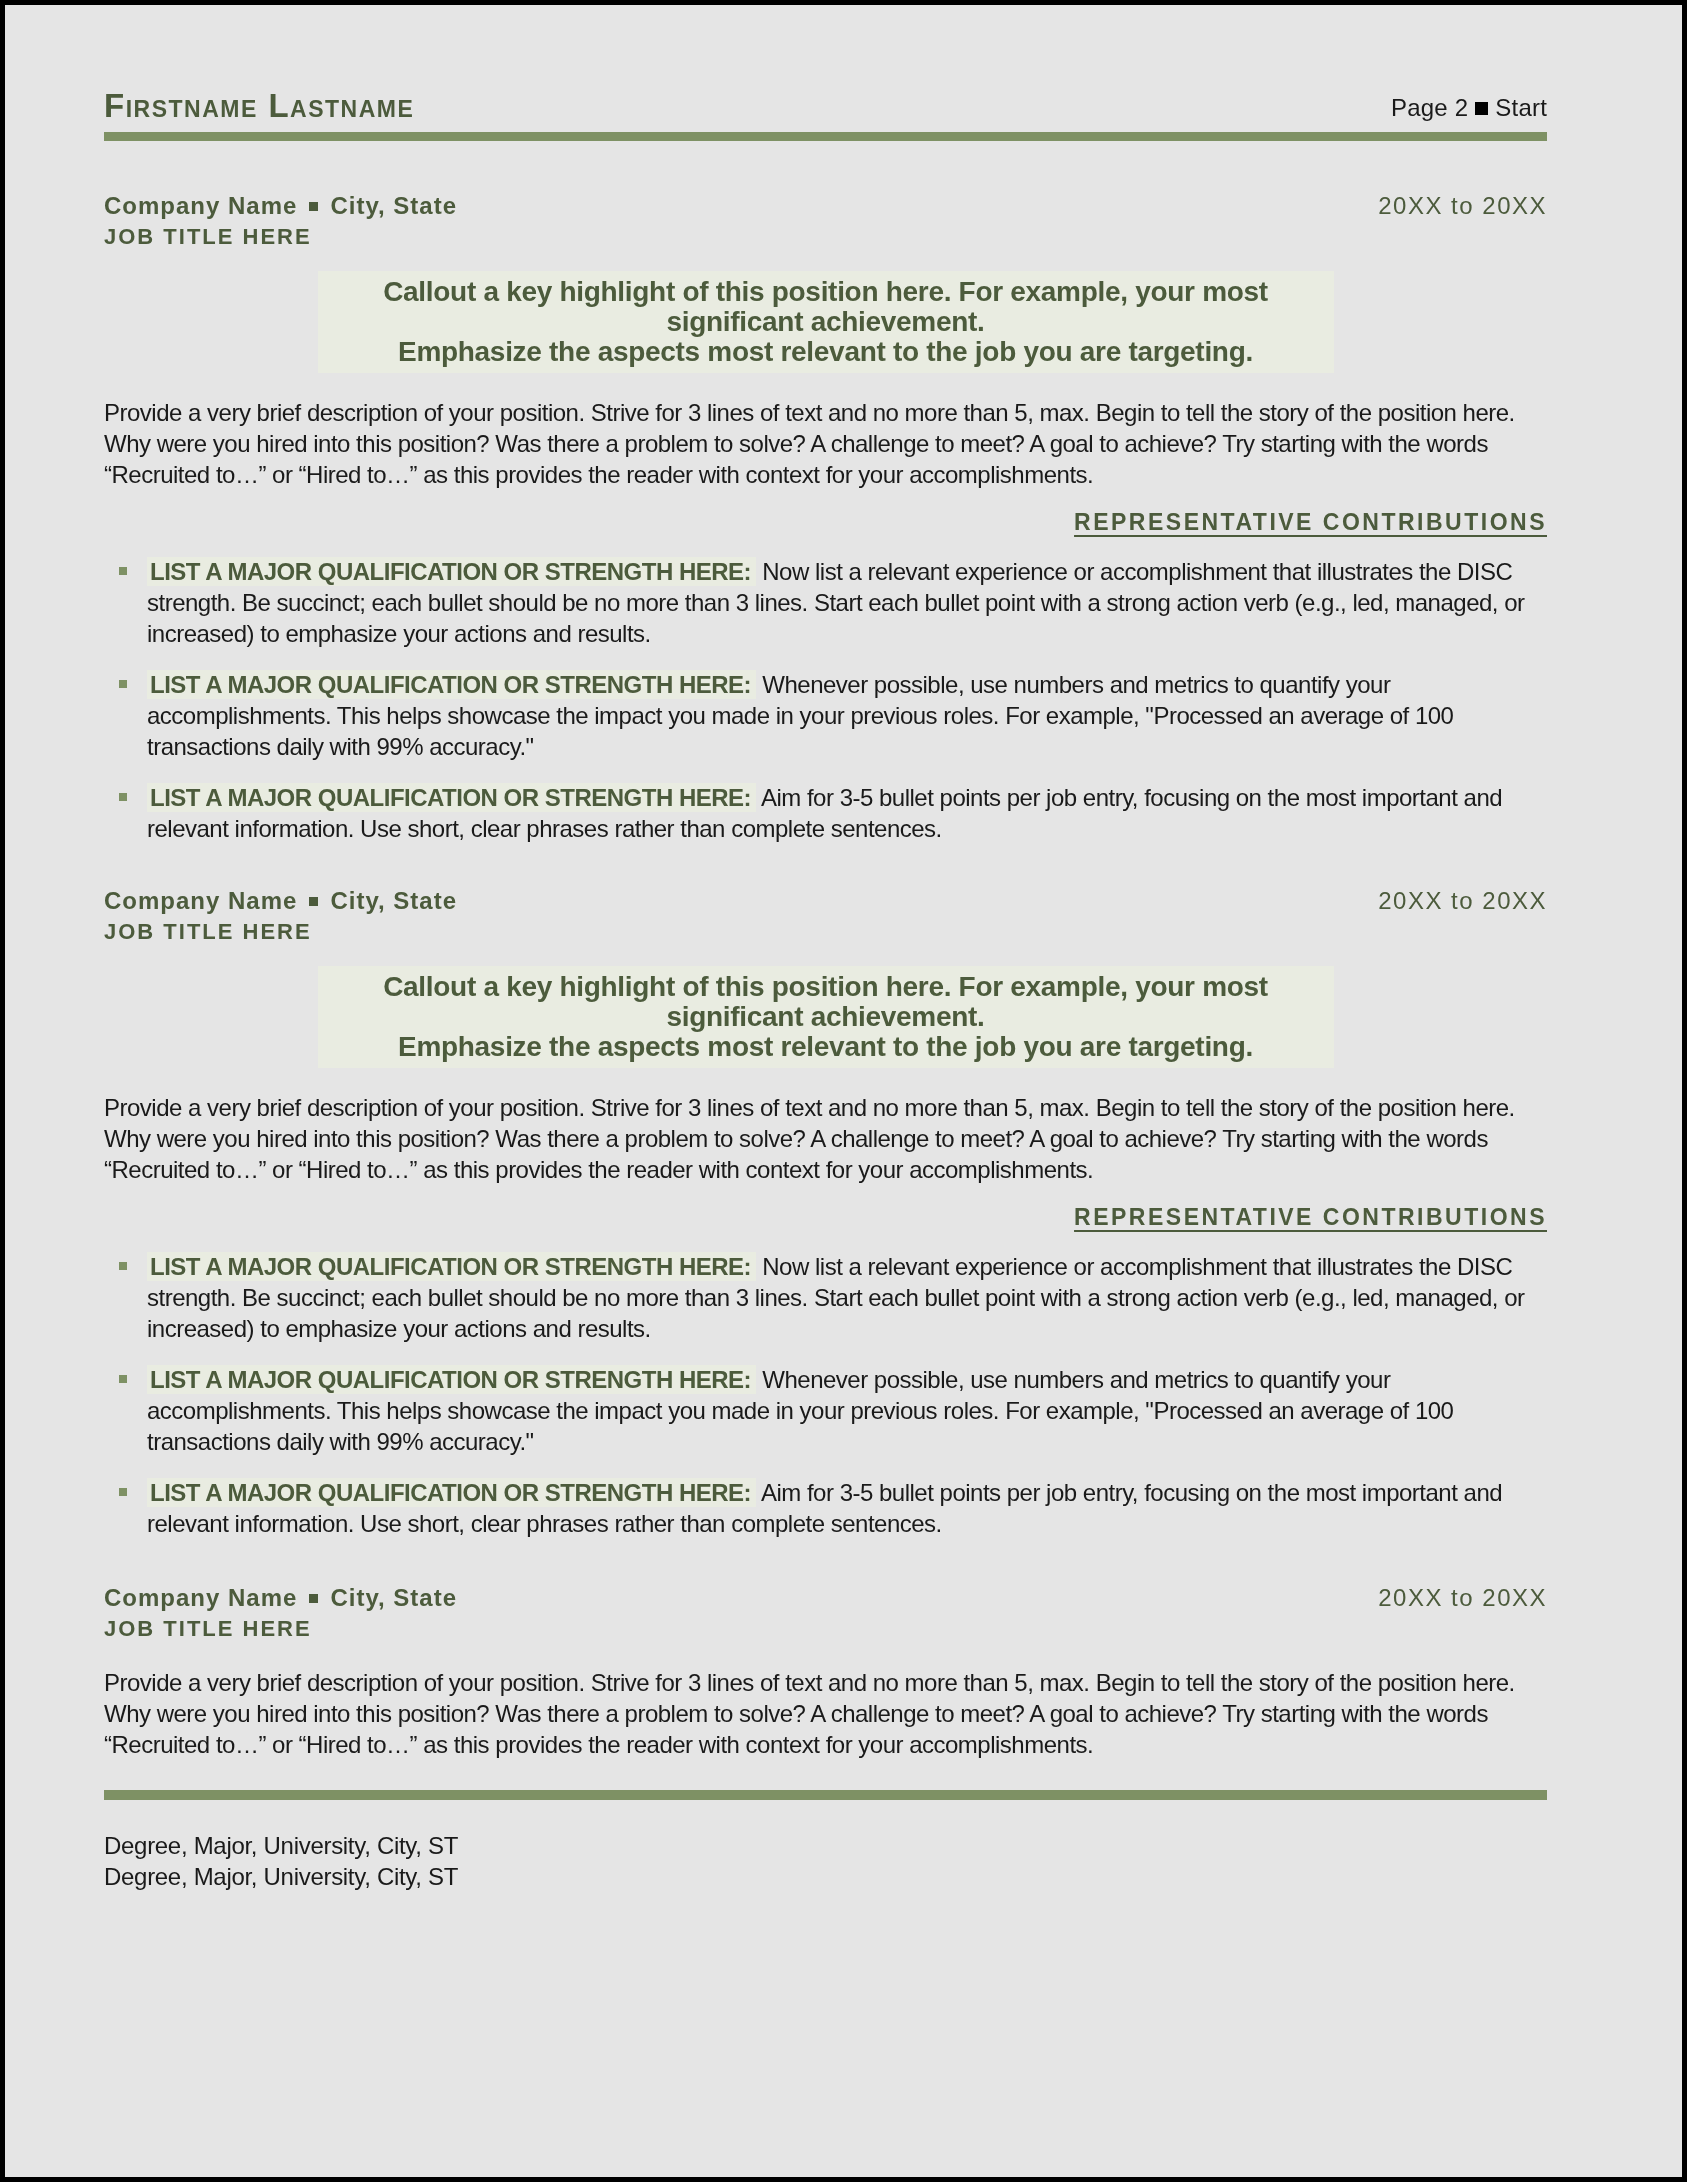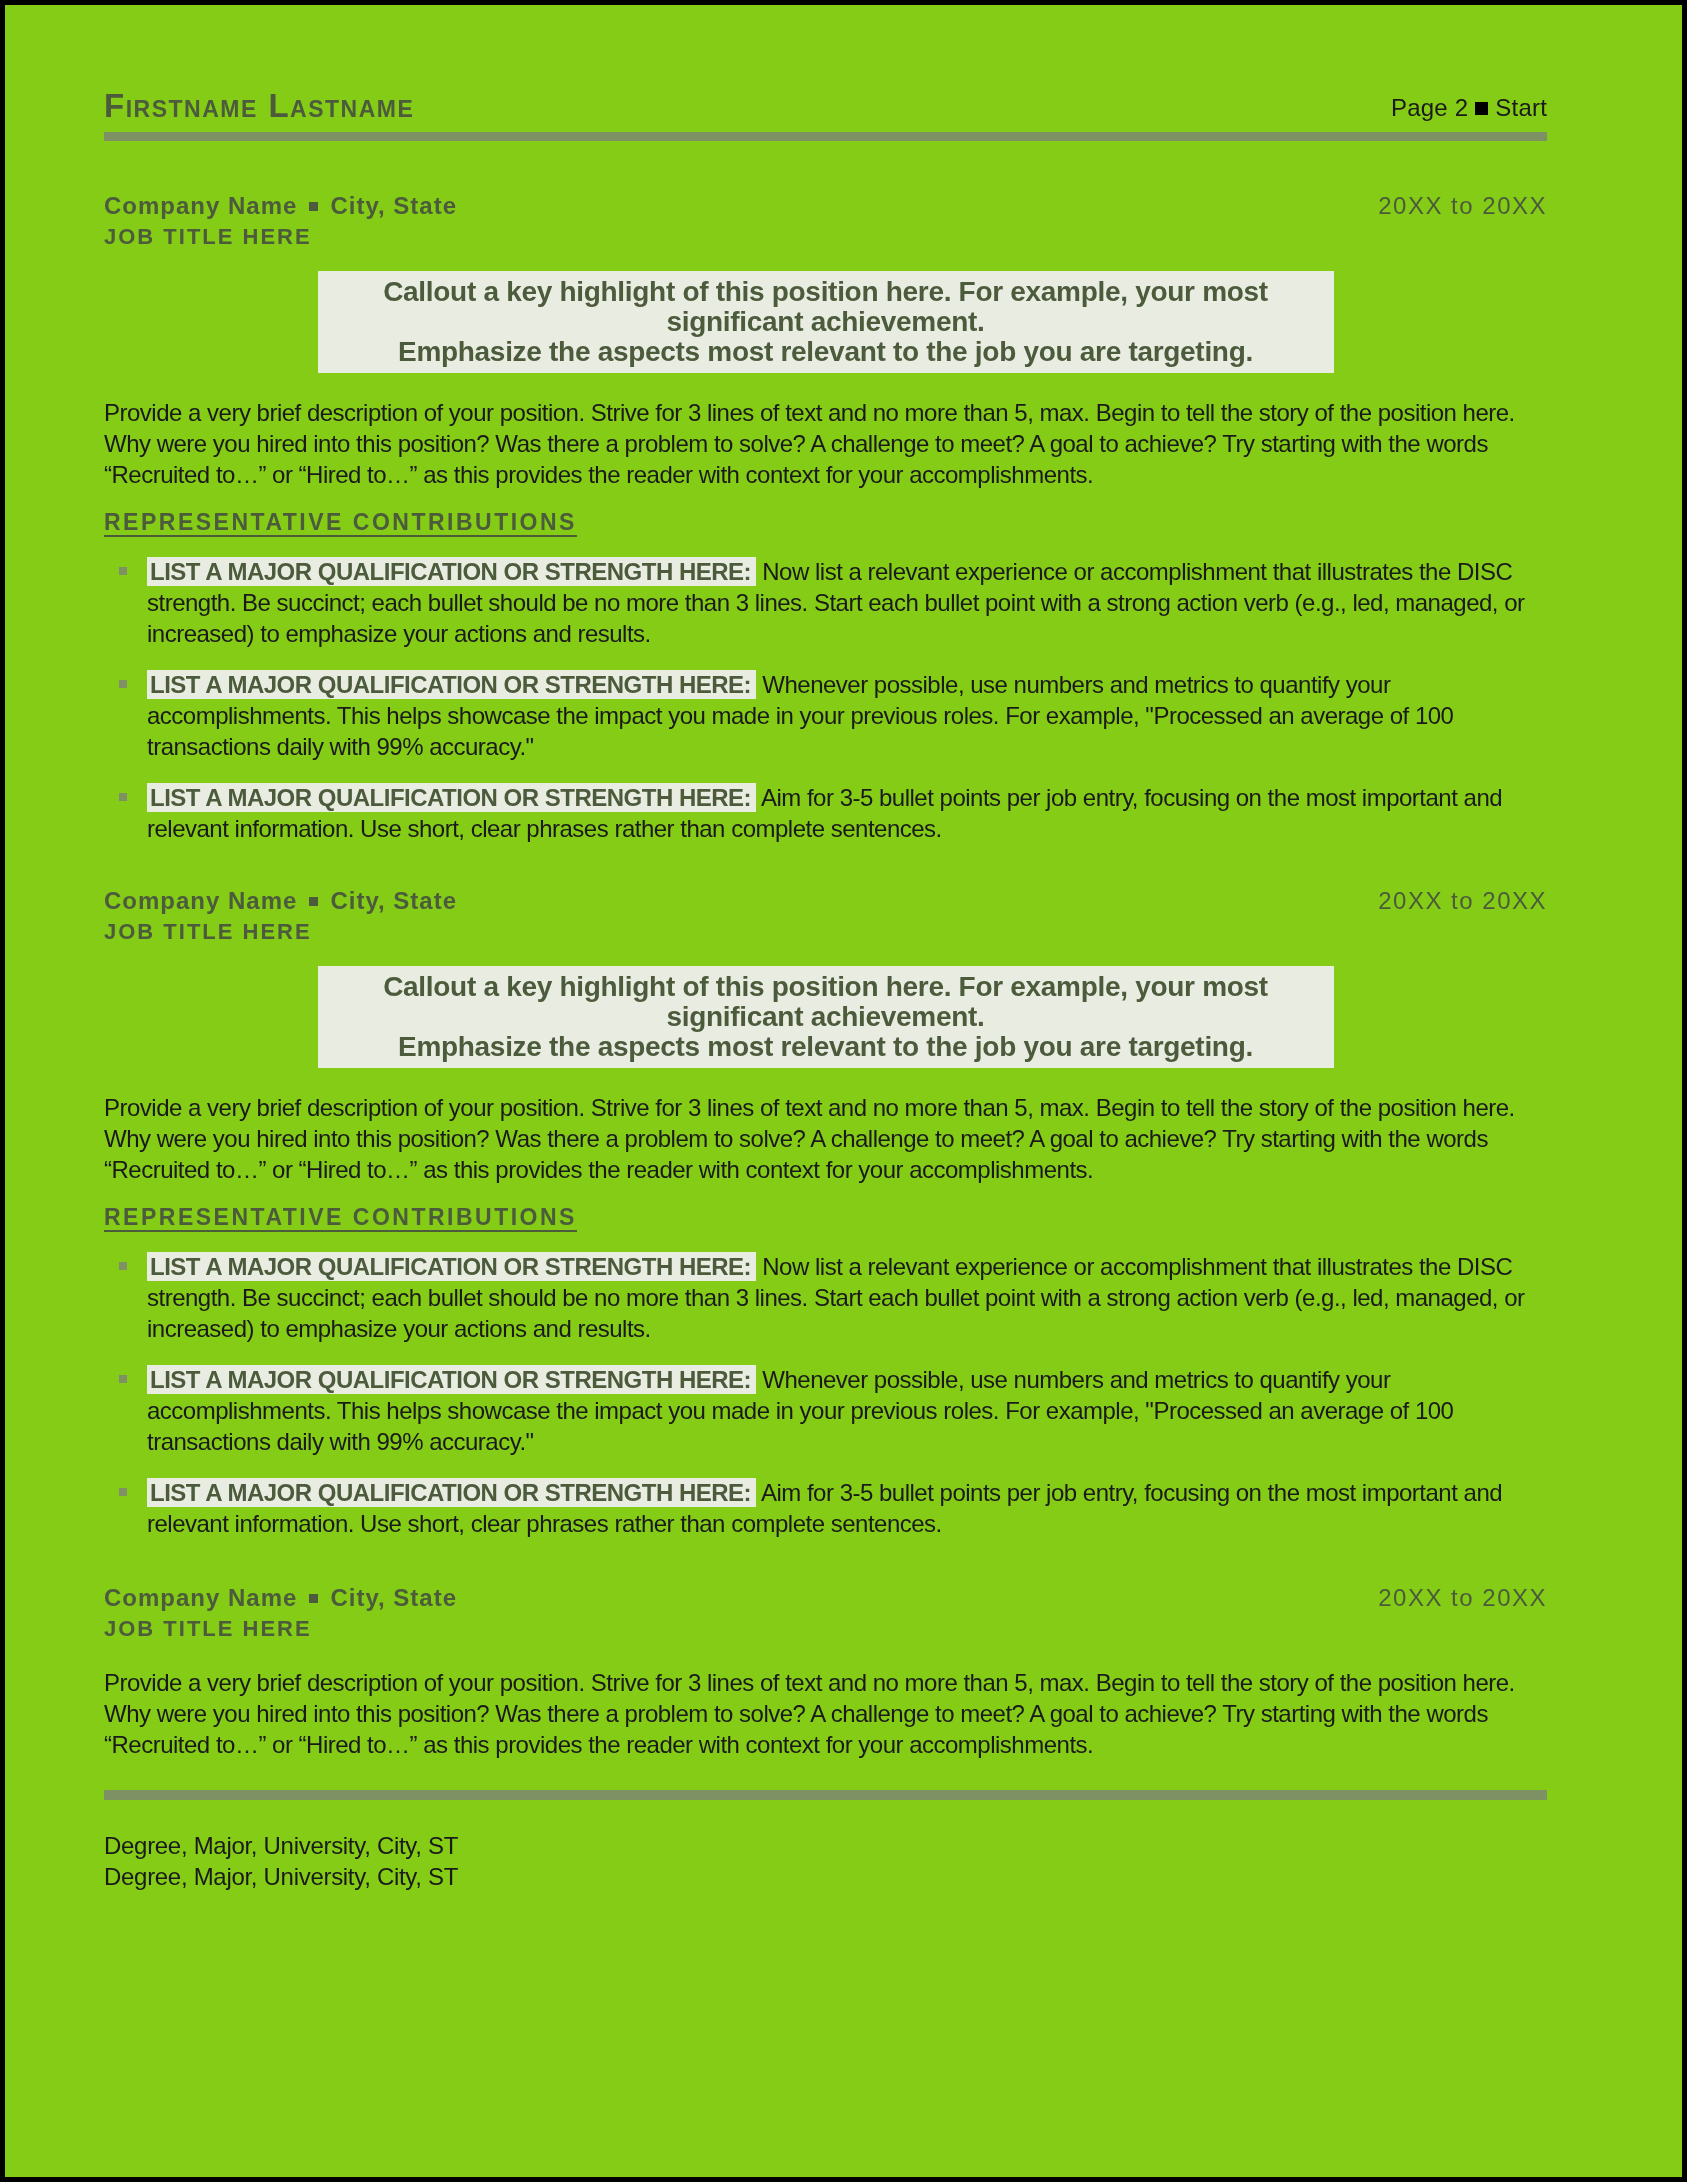--- a/index.html
+++ b/index.html
@@ -1,21 +1,21 @@
 <!DOCTYPE html>
 <html><head>
 <meta charset="utf-8">
 <style>
   * { margin: 0; padding: 0; box-sizing: border-box; }
   html, body { background: #ffffff; }
   .page {
     position: relative;
     width: 1687px;
     height: 2182px;
-    background: #84cc16;
+    background: #e5e5e5;
     border: 5px solid #000000;
     font-family: "Liberation Sans", sans-serif;
     color: #1a1a1a;
     overflow: hidden;
   }
   .content {
     padding: 83px 135px 0 99px;
   }
 
   
@@ -110,21 +110,21 @@
   }
   .job-desc {
     margin-top: 24px;
     font-size: 24px;
     line-height: 31px;
     letter-spacing: -0.5px;
     color: #1a1a1a;
   }
   .contrib-heading {
     margin-top: 18px;
-    text-align: left;
+    text-align: right;
     font-size: 23px;
     font-weight: bold;
     letter-spacing: 2.5px;
     color: #4c5b3c;
     text-decoration: underline;
     text-underline-offset: 5px;
     line-height: 28px;
   }
   .bullets { margin-top: 20px; }
   .bullet-item {

